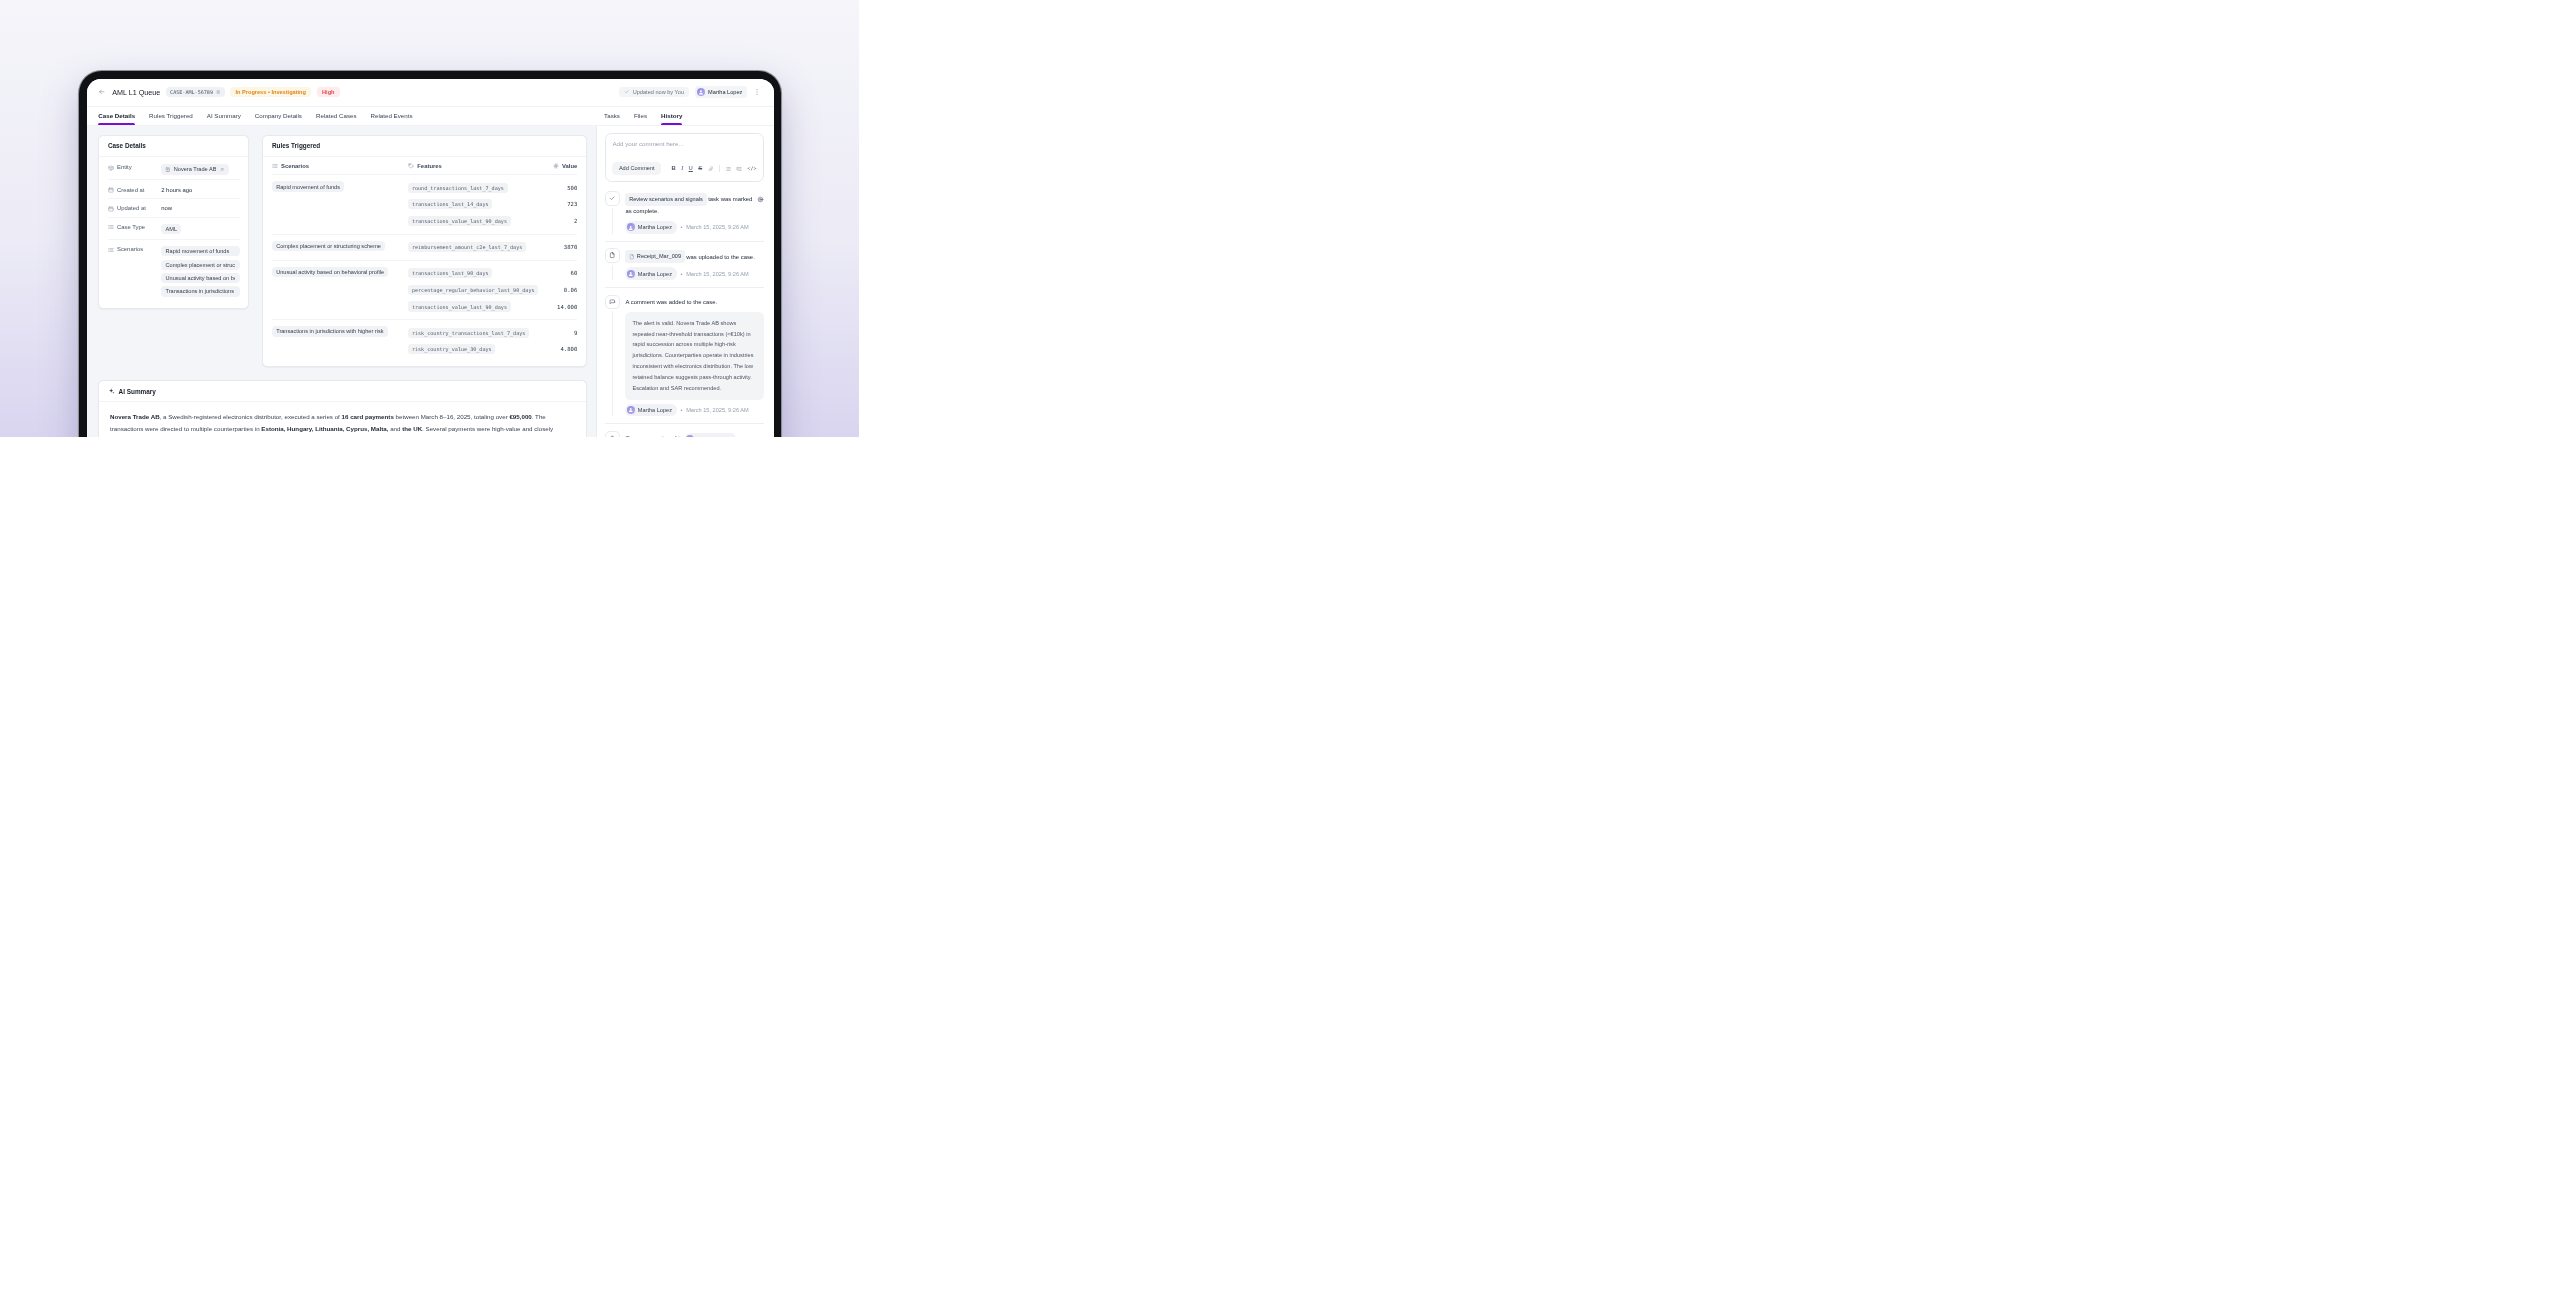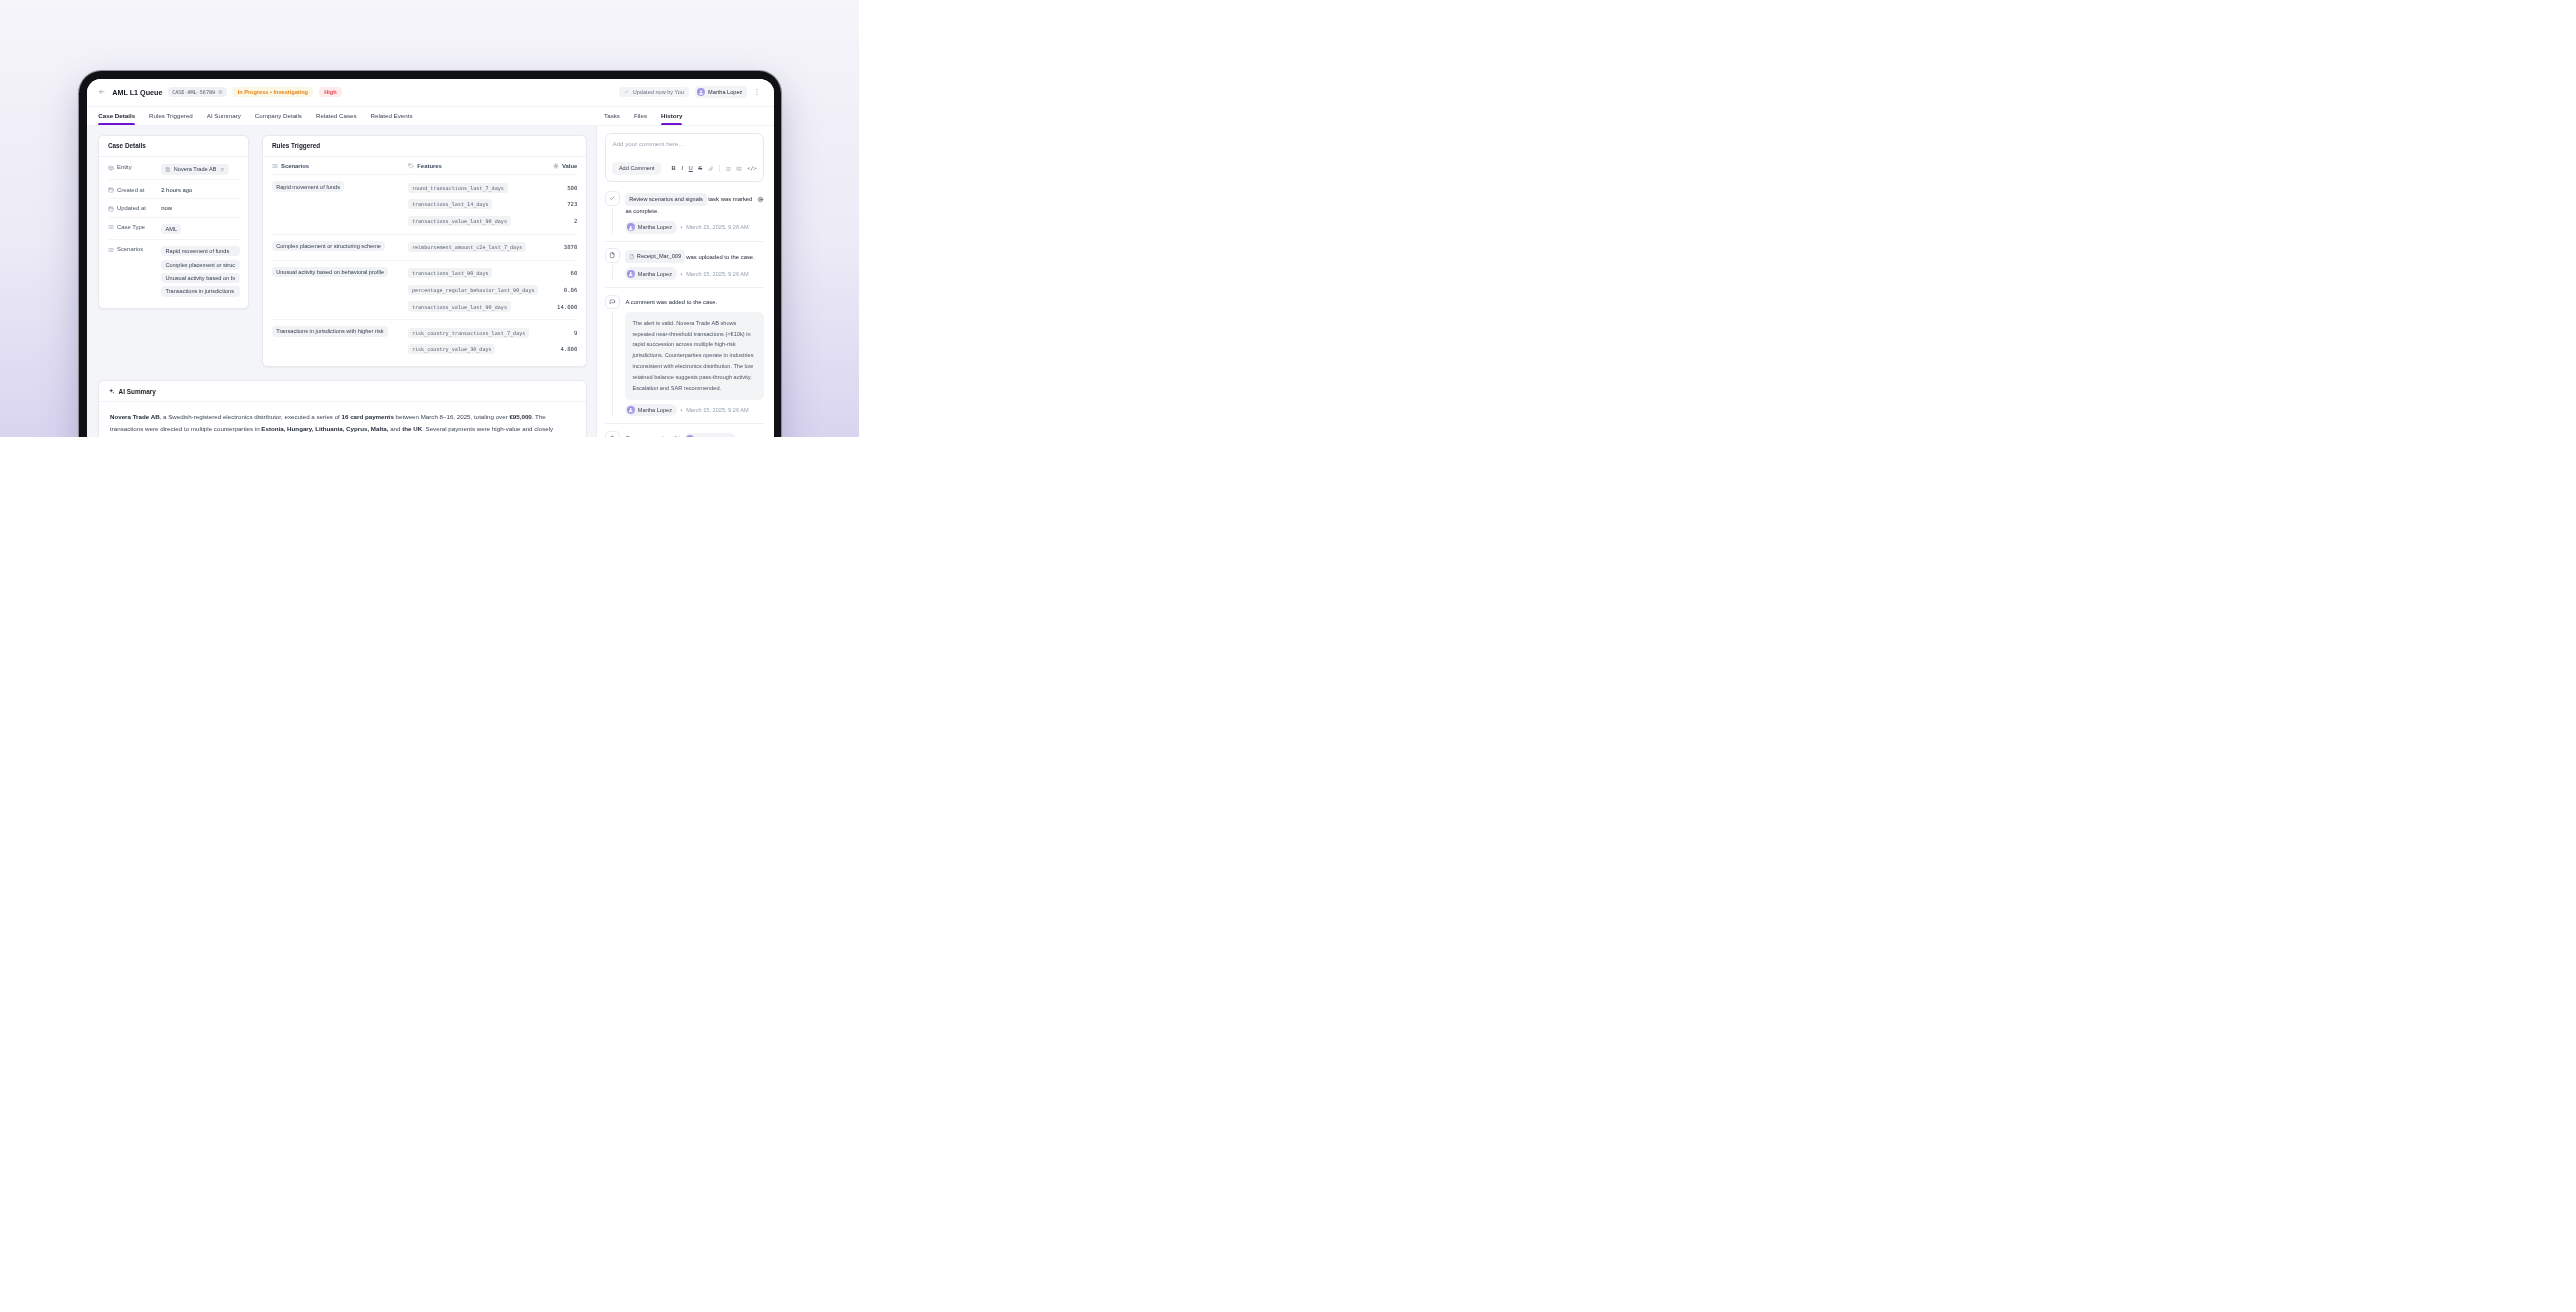--- a/index.html
+++ b/index.html
@@ -14,21 +14,21 @@
   .device{position:absolute;left:79px;top:71px;width:702px;height:407px;
           background:#101114;border-radius:22.5px 22.5px 0 0;padding:7.5px 7.5px 0;
           box-shadow:0 0 0 1.1px #8e8f96,0 16px 37px rgba(88,82,140,.35);}
   .screen{width:100%;height:100%;background:#fff;border-radius:14px 14px 0 0;
           overflow:hidden;display:flex;flex-direction:column;}
 
   
   .hdr{height:28px;flex:0 0 28px;display:flex;align-items:center;gap:5.4px;
        padding:0 11.8px;border-bottom:0.5px solid var(--rowline);background:#fff;}
   .back{font-size:8px;color:#374151;cursor:pointer;line-height:1;}
-  .title{font-size:7.2px;font-weight:bold;color:#14181f;margin-left:1.1px;}
+  .title{font-size:7.2px;font-weight:normal;color:#14181f;margin-left:1.1px;}
   .badge-id{display:inline-flex;align-items:center;gap:2.7px;background:#f0f1f4;color:#4b5563;
             font-family:"DejaVu Sans Mono",monospace;font-size:5.1px;padding:2.1px 4.3px;border-radius:3.7px;}
   .pill{display:inline-flex;align-items:center;gap:3.2px;font-size:5.6px;padding:2.1px 5.4px;border-radius:3.7px;}
   .pill.status{background:#fcf6e4;color:#e2861b;font-weight:bold;}
   .pill.high{background:#fdeceb;color:#e4464d;font-weight:bold;}
   .pill.gray{background:#f3f4f6;color:#6b7280;}
   .pill.user{background:#f3f4f6;color:#1f2937;padding:1.6px 4.8px 1.6px 2.1px;}
   .spacer{flex:1;}
   .kebab{color:#6b7280;font-size:7px;letter-spacing:0;padding:0 1.1px;cursor:pointer;}
   .av{width:8px;height:8px;border-radius:50%;display:inline-flex;align-items:center;justify-content:center;flex:0 0 auto;overflow:hidden;}

